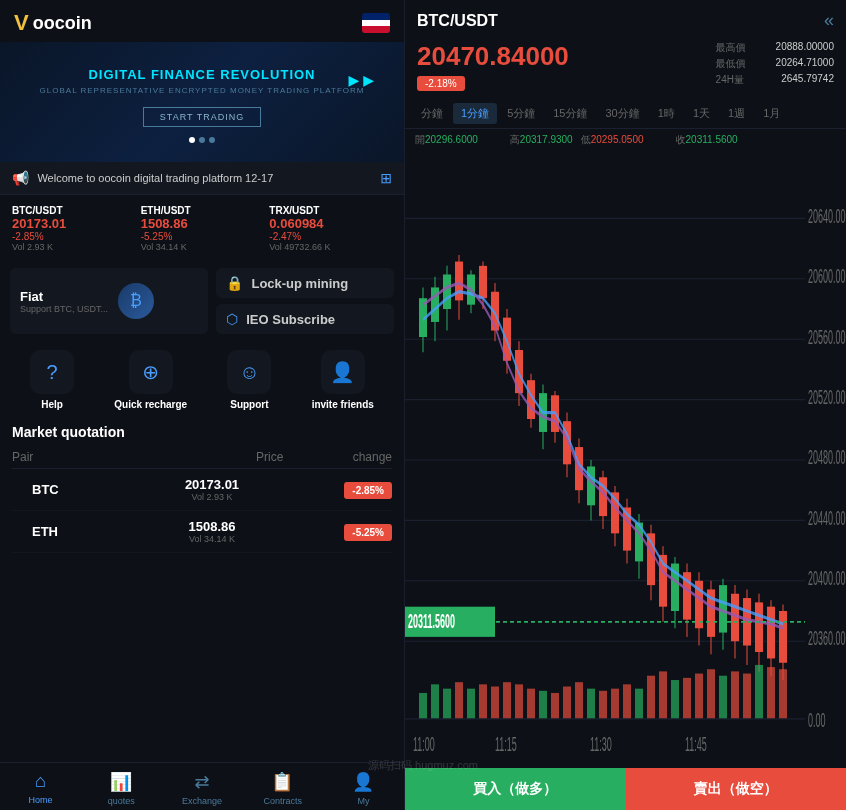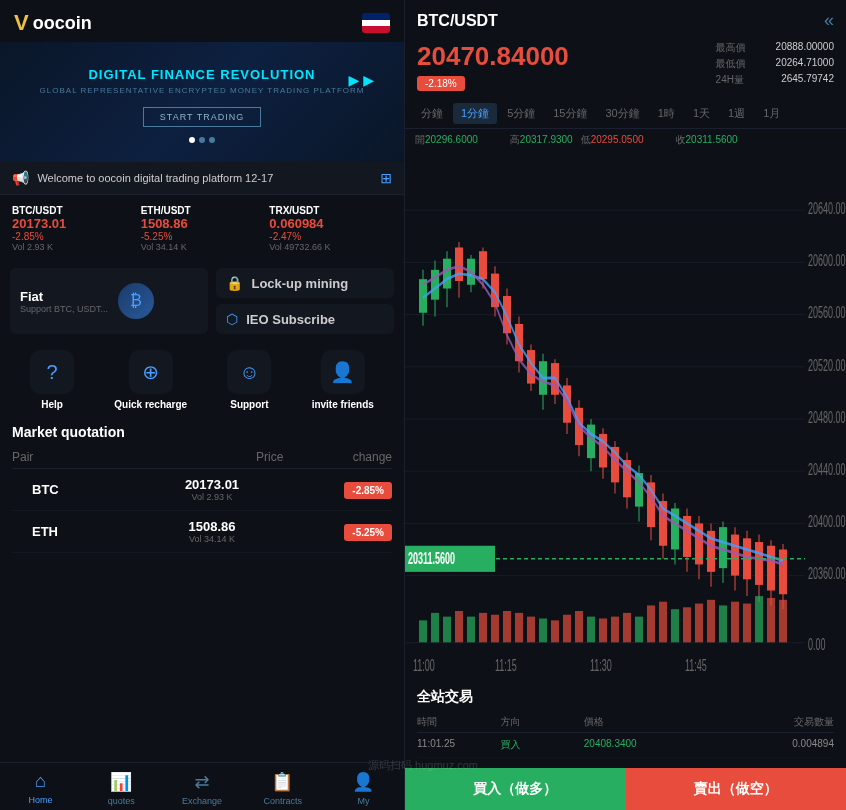--- a/index.html
+++ b/index.html
@@ -900,35 +900,20 @@
       <line x1="0" y1="260" x2="400" y2="260" stroke="#1a2030" stroke-width="0.5"></line>
       <text x="403" y="264" fill="#666" font-size="9">0.00</text>
 
       <text x="8" y="275" fill="#666" font-size="9">11:00</text>
       <text x="90" y="275" fill="#666" font-size="9">11:15</text>
       <text x="185" y="275" fill="#666" font-size="9">11:30</text>
       <text x="280" y="275" fill="#666" font-size="9">11:45</text>
     </svg>
   </div>
 
-  <div class="trading-section">
-    <div class="trading-title">全站交易</div>
-    <div class="trading-header">
-      <span class="t-col t-col-time">時間</span>
-      <span class="t-col t-col-dir">方向</span>
-      <span class="t-col t-col-price">價格</span>
-      <span class="t-col t-col-vol">交易數量</span>
-    </div>
-    <div class="trading-row">
-      <span class="t-time">11:01.25</span>
-      <span class="t-dir">買入</span>
-      <span class="t-price">20408.3400</span>
-      <span class="t-vol">0.004894</span>
-    </div>
-  </div>
 
   <div class="trade-buttons">
     <button class="btn-buy">買入（做多）</button>
     <button class="btn-sell">賣出（做空）</button>
   </div>
 
   <div class="watermark">源码扫码 hugmuz.com</div>
 
 </div>
 

